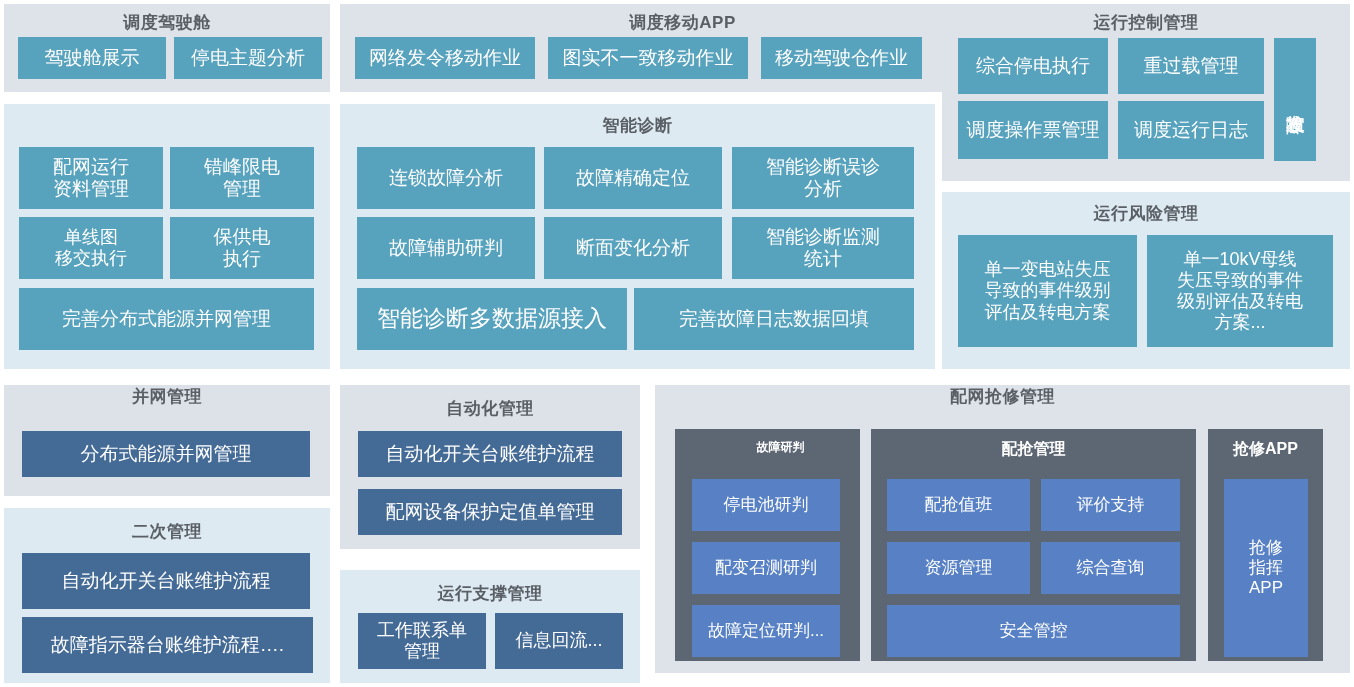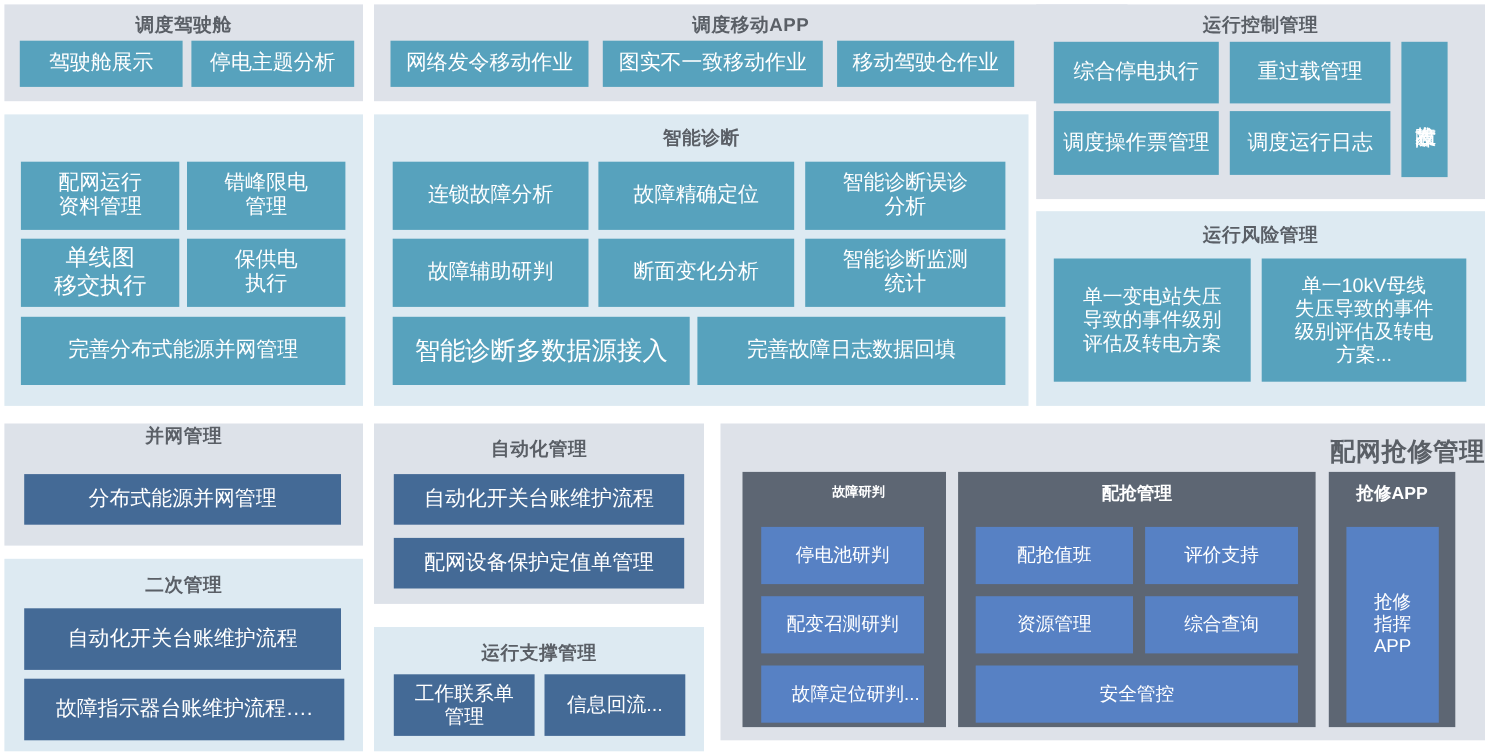--- a/index.html
+++ b/index.html
@@ -96,21 +96,21 @@
 
   <div class="panel bg-blue" style="left:4px; top:104px; width:326px; height:265px;">
     <div class="tile t-teal" style="left:15px; top:43px; width:144px; height:62px; font-size:19px; white-space:pre-line;">
       <span>配网运行
 资料管理</span>
     </div>
     <div class="tile t-teal" style="left:166px; top:43px; width:144px; height:62px; font-size:19px; white-space:pre-line;">
       <span>错峰限电
 管理</span>
     </div>
-    <div class="tile t-teal" style="left:15px; top:113px; width:144px; height:62px; font-size:21px; white-space:pre-line;">
+    <div class="tile t-teal" style="left:15px; top:113px; width:144px; height:62px; font-size:18px; white-space:pre-line;">
       <span>单线图
 移交执行</span>
     </div>
     <div class="tile t-teal" style="left:166px; top:113px; width:144px; height:62px; font-size:19px; white-space:pre-line;">
       <span>保供电
 执行</span>
     </div>
     <div class="tile t-teal" style="left:15px; top:184px; width:295px; height:62px; font-size:19px;">
       <span>完善分布式能源并网管理</span>
     </div>
@@ -193,31 +193,31 @@
     <div class="tile t-steel" style="left:18px; top:43px; width:128px; height:56px; font-size:18px; white-space:pre-line;">
       <span>工作联系单
 管理</span>
     </div>
     <div class="tile t-steel" style="left:155px; top:43px; width:128px; height:56px; font-size:18px;">
       <span>信息回流...</span>
     </div>
   </div>
 
   <div class="panel bg-gray" style="left:655px; top:385px; width:695px; height:288px;">
-    <div class="panel-title" style="font-size:23px; padding-top:10px;text-align:right;">配网抢修管理</div>
+    <div class="panel-title" style="font-size:17px; ">配网抢修管理</div>
 
     <div class="subpanel" style="left:20px; top:44px; width:185px; height:232px;">
       <div class="subpanel-title" style="font-size:12px; top:10px;margin-left:26px;">故障研判</div>
       <div class="tile t-navy" style="left:17px; top:50px; width:148px; height:52px; font-size:17px;">
         <span>停电池研判</span>
       </div>
       <div class="tile t-navy" style="left:17px; top:113px; width:148px; height:52px; font-size:17px;">
         <span>配变召测研判</span>
       </div>
-      <div class="tile t-navy" style="left:17px; top:176px; width:148px; height:52px; font-size:17px;justify-content:flex-end;">
+      <div class="tile t-navy" style="left:17px; top:176px; width:148px; height:52px; font-size:17px;">
         <span>故障定位研判...</span>
       </div>
     </div>
 
     <div class="subpanel" style="left:553px; top:44px; width:115px; height:232px;">
       <div class="subpanel-title" style="font-size:16px; top:10px;">抢修APP</div>
       <div class="tile t-navy" style="left:16px; top:50px; width:84px; height:178px; font-size:17px; white-space:pre-line;">
         <span>抢修
 指挥
 APP</span>

